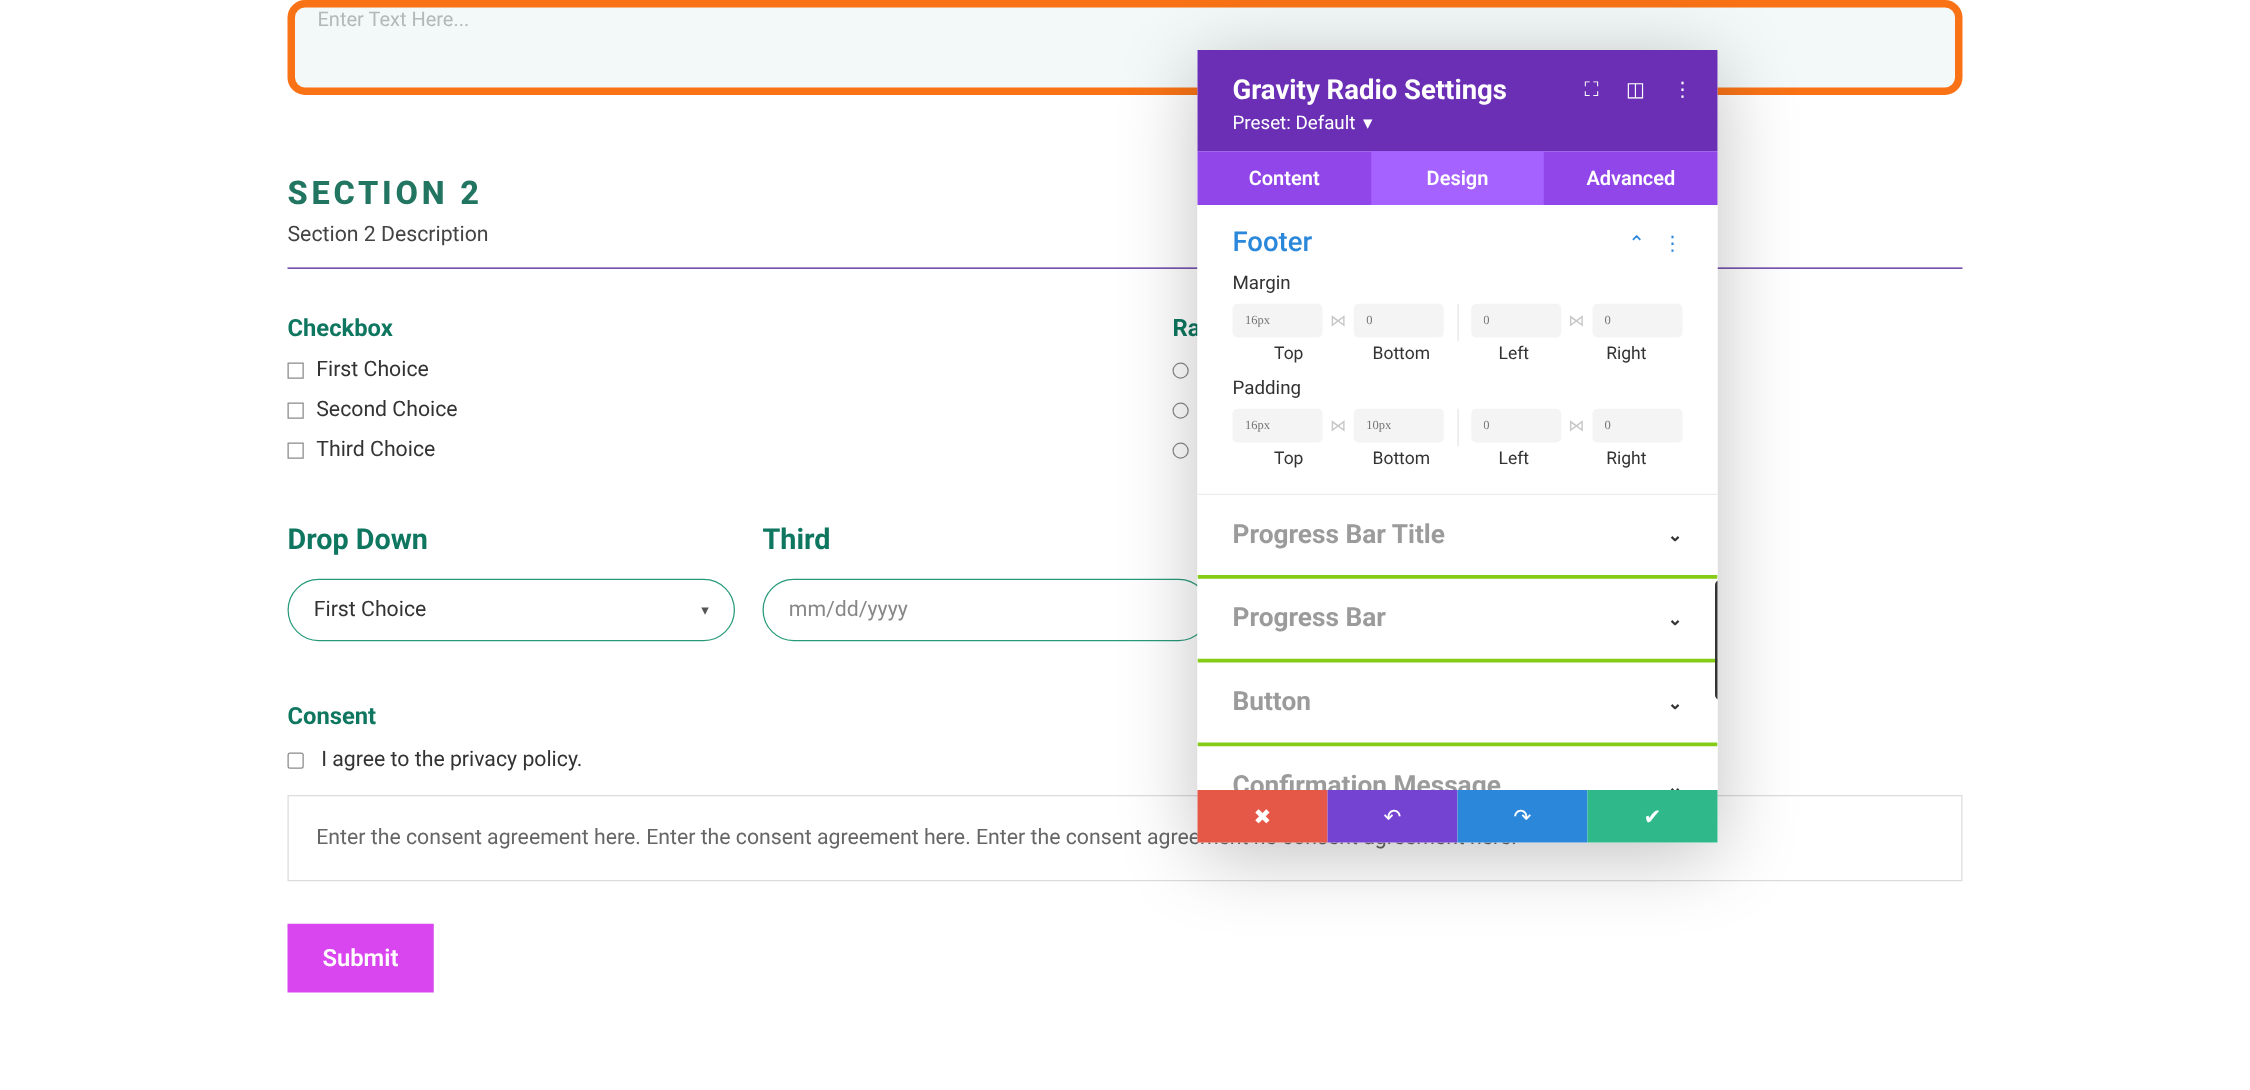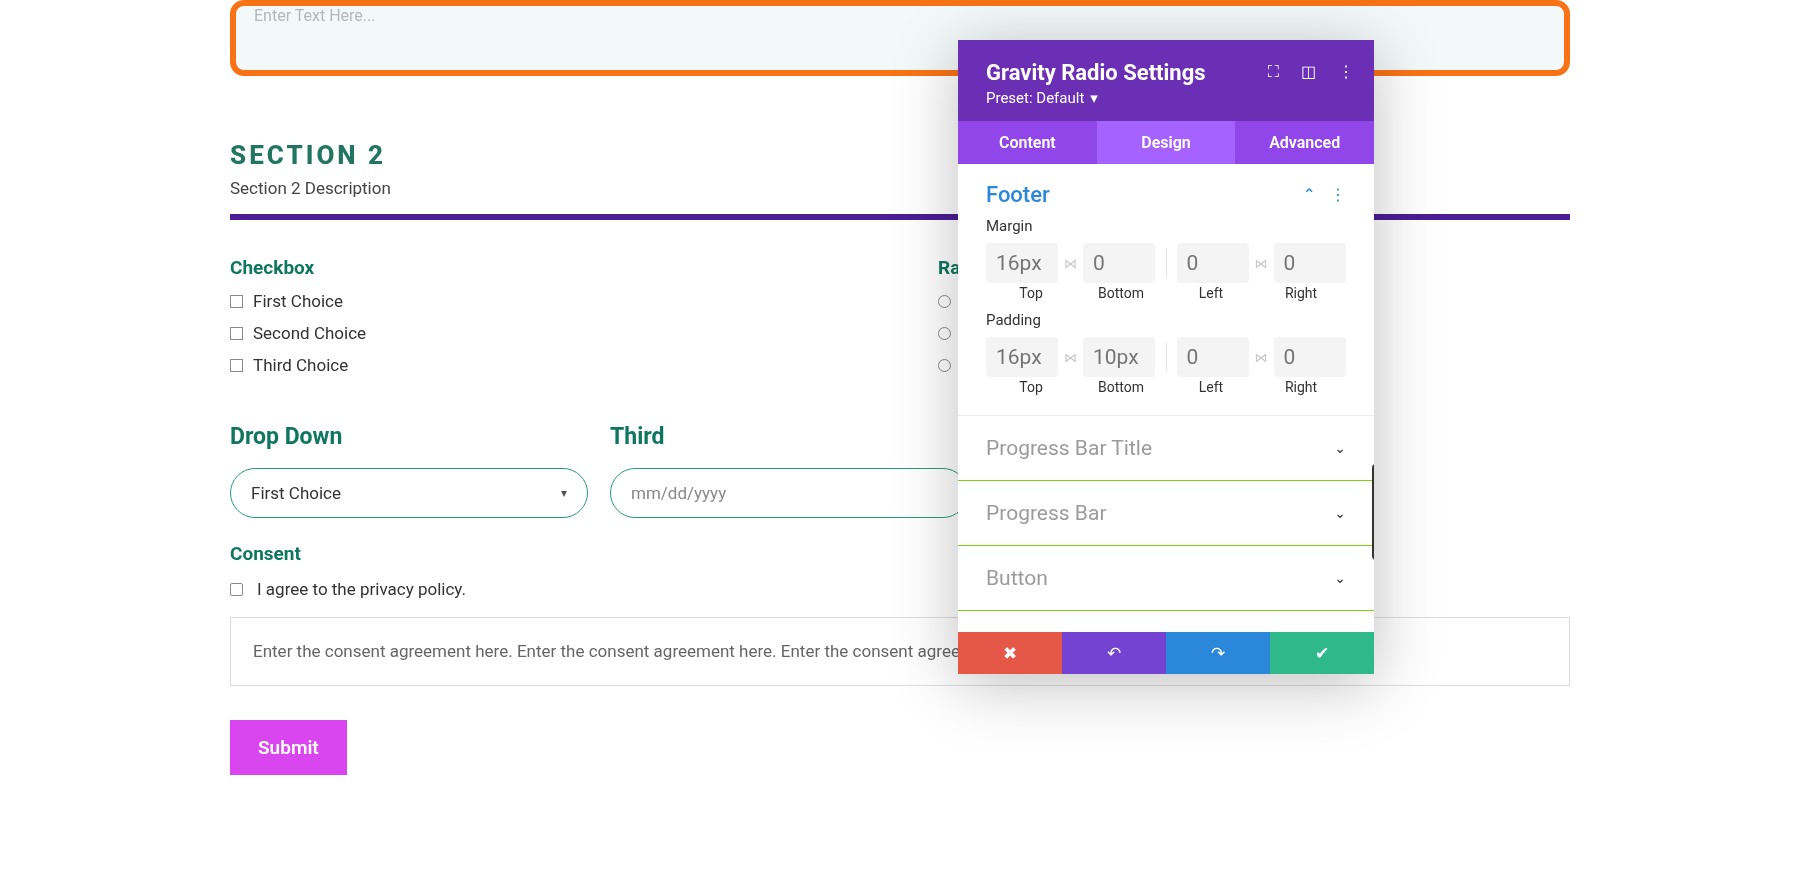--- a/index.html
+++ b/index.html
@@ -2,38 +2,38 @@
 <html><head>
 <meta charset="utf-8">
 <style>
 * { box-sizing: border-box; margin: 0; padding: 0; font-family: -apple-system, BlinkMacSystemFont, "Segoe UI", Roboto, sans-serif; }
 body { background: #fff; width: 1800px; height: 872px; position: relative; overflow: hidden; }
 
 
 .form-area { padding: 0 230px; }
 .textarea-ghost { border: 6px solid #f97316; border-radius: 14px; background: #f3f8f8; padding: 0 18px 18px; height: 76px; color: #b2b9b7; }
 .section-title { font-size: 26px; font-weight: 800; letter-spacing: 3px; color: #227560; margin-top: 64px; }
-.section-desc { font-size: 17px; color: #444; margin-top: 8px; border-bottom: 6px solid #4c1d95; padding-bottom: 16px; }
+.section-desc { font-size: 17px; color: #444; margin-top: 8px; border-bottom: 1px solid #4c1d95; padding-bottom: 16px; }
 
 .field-row { display: flex; margin-top: 36px; gap: 572px; }
 .field-col { flex: 0 0 auto; }
 .field-label { font-size: 19px; font-weight: 700; color: #0f7760; margin-bottom: 12px; display: block; }
 
 .choice-item { display: flex; align-items: center; font-size: 17px; color: #333; margin-bottom: 12px; gap: 10px; }
 .choice-box { width: 13px; height: 13px; border: 1px solid #8a8a8a; background: #fff; }
 .choice-radio { width: 13px; height: 13px; border: 1.5px solid #8a8a8a; border-radius: 50%; background: #fff; }
 
 .dropdown-row { display: flex; margin-top: 36px; gap: 22px; }
 .dropdown-row .col { flex: 0 0 358px; }
 .dd-label { font-size: 23px; font-weight: 700; color: #0f7760; margin-bottom: 18px; display: block; }
 .dd-input { width: 100%; border: 1.5px solid #289a7a; border-radius: 26px; padding: 14px 20px; font-size: 17px; color: #333; position: relative; display:flex; justify-content: space-between; align-items:center; }
 .dd-input.placeholder { color: #888; }
 .dd-caret { font-size: 12px; color: #555; }
 
-.consent-label { font-size: 19px; font-weight: 700; color: #0f7760; margin-top: 24px; display:block; }
+.consent-label { font-size: 19px; font-weight: 700; color: #0f7760; margin-top: 48px; display:block; }
 .consent-row { display: flex; align-items: center; gap: 14px; margin-top: 14px; font-size: 17px; color: #333; }
 .consent-box { border: 1px solid #dcdcdc; padding: 20px 22px; margin-top: 18px; font-size: 17px; color: #666; line-height: 1.6; }
 
 .submit-btn { display:inline-block; background: #d946ef; color: #fff; font-size: 19px; font-weight: 600; padding: 16px 28px; margin-top: 34px; cursor: pointer; }
 
 
 .panel { position: absolute; top: 40px; left: 958px; width: 416px; background: #fff; box-shadow: 0 10px 60px rgba(0,0,0,0.25); }
 .panel-head { background: #6b2fb5; color: #fff; padding: 20px 28px 14px; }
 .panel-title { font-size: 22px; font-weight: 700; }
 .panel-preset { font-size: 15px; margin-top: 4px; display:flex; align-items:center; gap:6px; }
@@ -46,27 +46,27 @@
 
 .panel-body { background: #fff; max-height: 468px; overflow: hidden; position: relative; }
 .section-open { padding: 18px 28px 20px; border-bottom: 1px solid #ececec; }
 .section-open-head { display:flex; justify-content: space-between; align-items:center; margin-bottom: 10px; }
 .section-open-title { font-size: 22px; color: #2b87da; font-weight: 500; }
 .section-open-head .icons { display:flex; gap:14px; color:#2b87da; }
 
 .spacing-label { font-size: 15px; color: #333; margin-top: 10px; }
 .spacing-grid { display:flex; gap: 6px; margin-top: 8px; align-items:flex-start; }
 .spacing-pair { flex:1; display:flex; align-items:center; gap:2px; }
-.spacing-input { width: 72px; background: #f4f4f4; border: none; border-radius: 4px; padding: 8px 10px; font-size: 21px; color: #9a9a9a; }
+.spacing-input { width: 72px; background: #f4f4f4; border: none; border-radius: 4px; padding: 8px 10px; font-size: 10px; color: #9a9a9a; font-family: Liberation Serif, serif; }
 .spacing-link { color: #c7c7c7; font-size: 13px; padding: 0 4px; }
 .spacing-sub { display:flex; margin-top:2px; }
 .spacing-sub span { flex:1; text-align:center; font-size:14px; color:#333; }
 .spacing-divider { width:1px; height:30px; background:#e6e6e6; margin: 0 4px; align-self:center; }
 
-.section-closed { padding: 20px 28px; border-bottom: 1px solid #84cc16; display:flex; justify-content: space-between; align-items:center; cursor:pointer; }
+.section-closed { padding: 20px 28px; border-bottom: 3px solid #84cc16; display:flex; justify-content: space-between; align-items:center; cursor:pointer;font-weight:bold; }
 .section-closed-title { font-size: 21px; color: #9b9b9b; }
 .section-closed .chev { color:#333; font-size:14px; }
 
 .scrollbar-thumb { position:absolute; right:-6px; top:300px; width:8px; height:96px; background:#333; border-radius:4px; }
 
 .panel-actions { display:flex; }
 .panel-action { flex:1; height:42px; display:flex; align-items:center; justify-content:center; color:#fff; font-size:17px; cursor:pointer; }
 .act-cancel { background:#e55847; }
 .act-undo   { background:#7543d1; }
 .act-redo   { background:#2b87da; }

